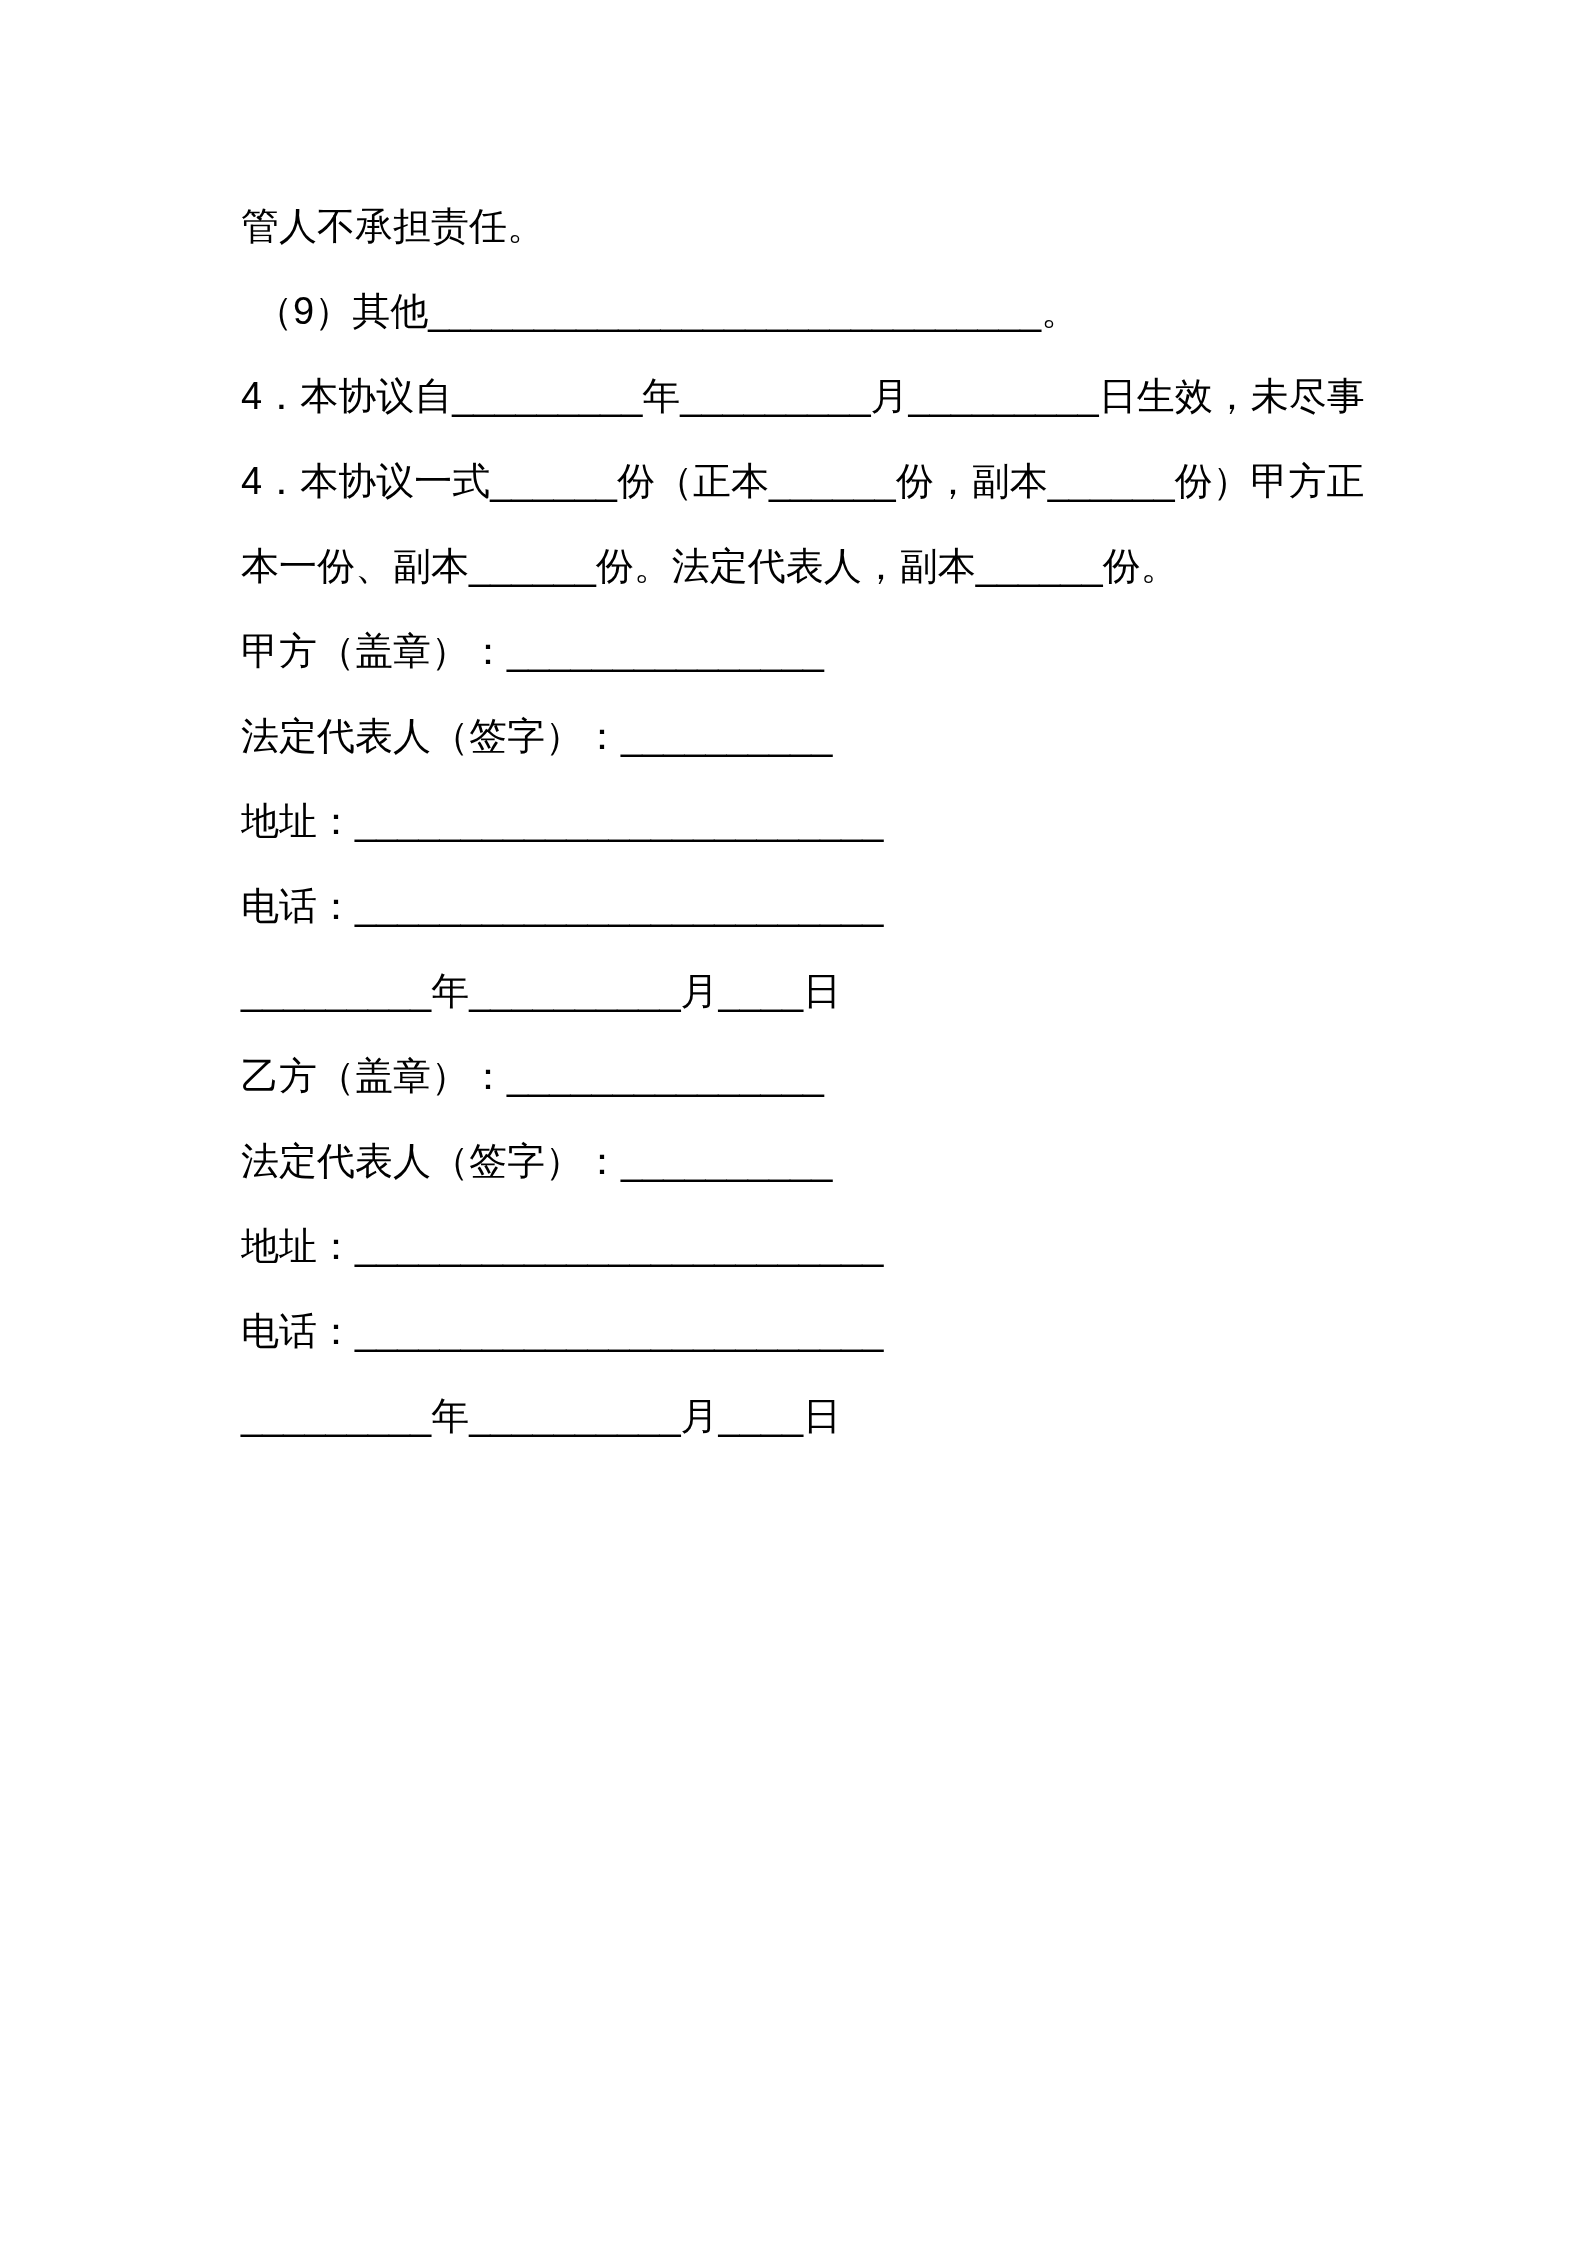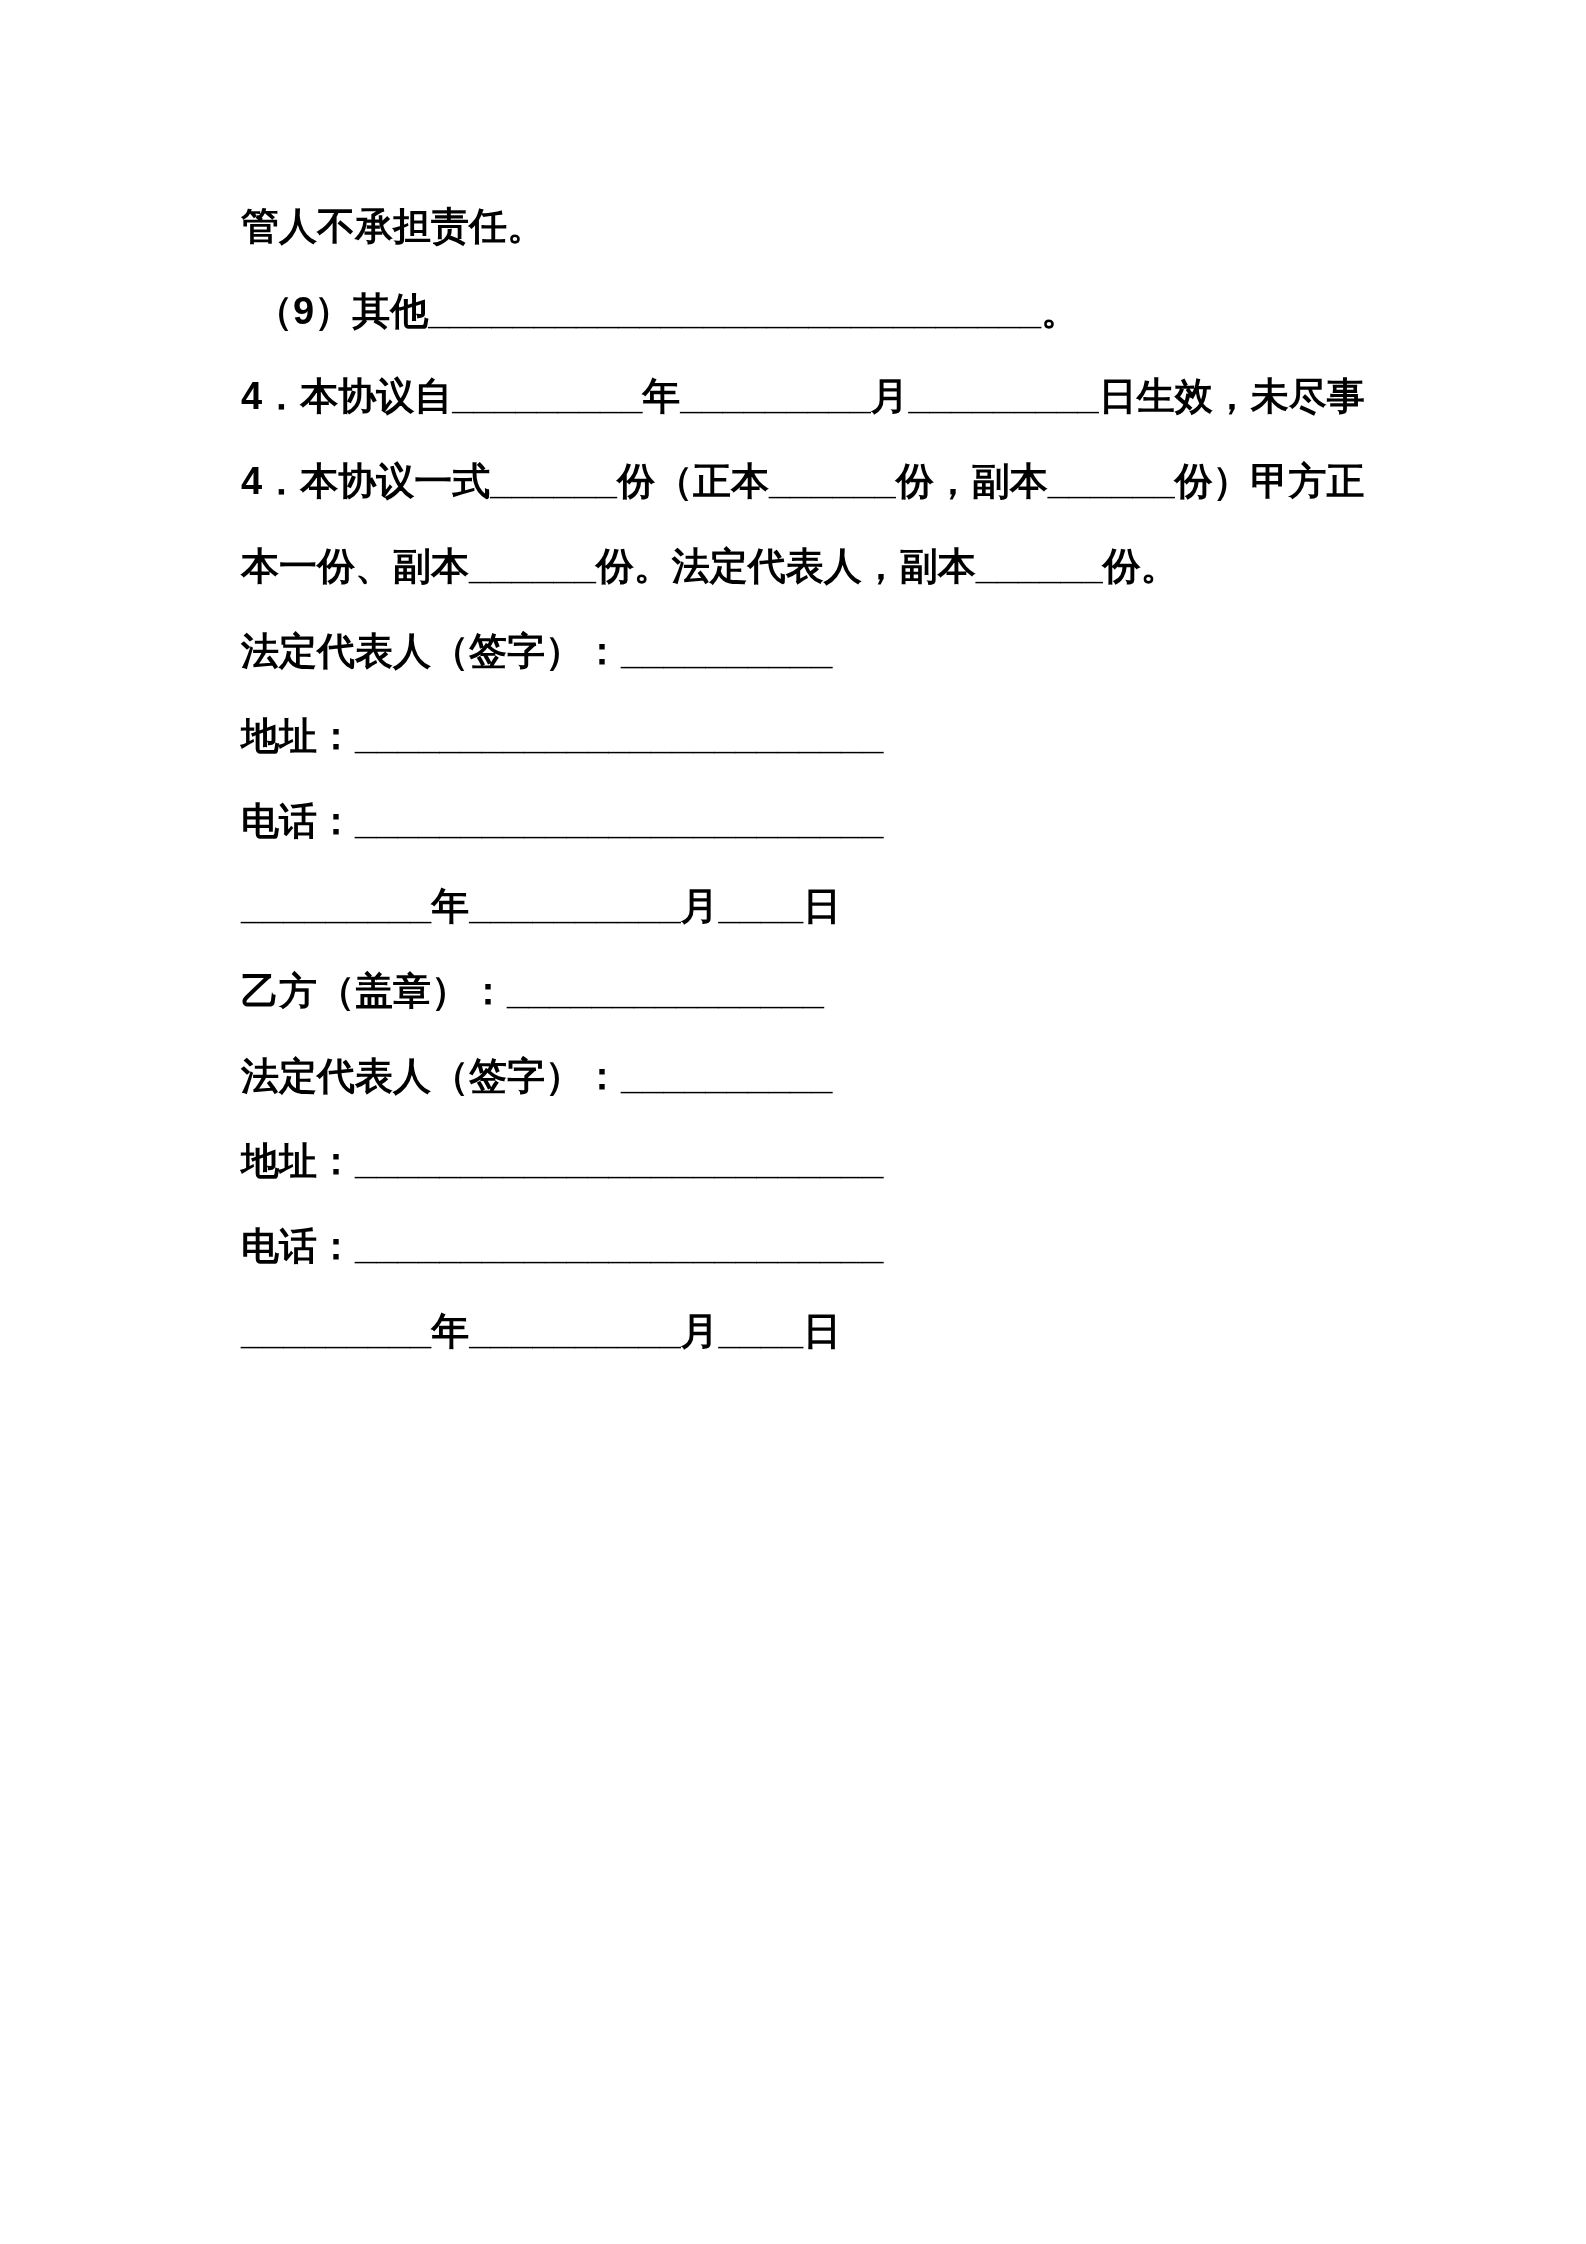--- a/index.html
+++ b/index.html
@@ -7,21 +7,21 @@
     padding: 0;
     background: #ffffff;
   }
   .page {
     position: relative;
     width: 1586px;
     height: 2244px;
     background: #ffffff;
     color: #000000;
     font-family: "Liberation Sans", "DejaVu Sans", sans-serif;
-    font-weight: 700;
+    font-weight: 400;
     overflow: hidden;
   }
   .content {
     position: absolute;
     left: 241px;
     top: 184px;
     width: 1220px;
   }
   .line {
     margin: 0;
@@ -38,20 +38,21 @@
 </head>
 <body>
 
 <div class="page">
   <div class="content">
     <p class="line">管人不承担责任。</p>
     <p class="line indent">（9）其他_____________________________。</p>
     <p class="line">4．本协议自_________年_________月_________日生效，未尽事</p>
     <p class="line">4．本协议一式______份（正本______份，副本______份）甲方正</p>
     <p class="line">本一份、副本______份。法定代表人，副本______份。</p>
+    <p class="line">甲方（盖章）：_______________</p>
     <p class="line">法定代表人（签字）：__________</p>
     <p class="line">地址：_________________________</p>
     <p class="line">电话：_________________________</p>
     <p class="line">_________年__________月____日</p>
     <p class="line">乙方（盖章）：_______________</p>
     <p class="line">法定代表人（签字）：__________</p>
     <p class="line">地址：_________________________</p>
     <p class="line">电话：_________________________</p>
     <p class="line">_________年__________月____日</p>
   </div>

